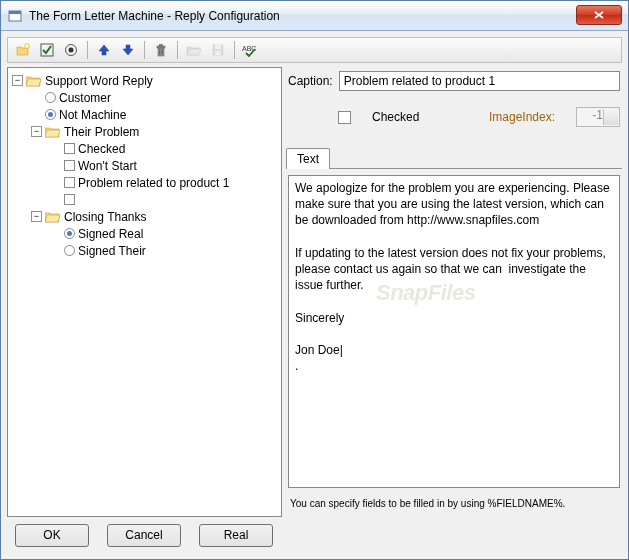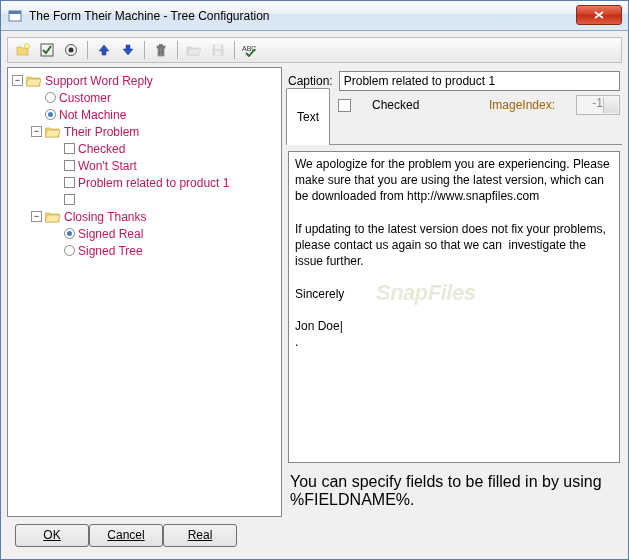--- a/index.html
+++ b/index.html
@@ -20,65 +20,65 @@
 .tb-btn.disabled { opacity: 0.4; cursor: default; }
 
 .content { flex: 1; display: flex; gap: 4px; margin-top: 4px; min-height: 0; }
 
 .tree-panel { width: 275px; background: #fff; border: 1px solid #828790; padding: 4px; overflow: auto; }
 .tree { font-size: 12px; }
 .tree-node { display: flex; align-items: center; height: 17px; cursor: pointer; white-space: nowrap; }
 .tree-toggle { width: 11px; height: 11px; border: 1px solid #919191; display: inline-flex; align-items: center; justify-content: center; font-size: 9px; line-height: 1; margin-right: 3px; background: #fff; color: #000; }
 .tree-spacer { display: inline-block; width: 14px; }
 .tree-icon { width: 16px; height: 14px; margin-right: 3px; display: inline-flex; align-items: center; justify-content: center; }
-.tree-label { color: #be185d; }
+.tree-label { color: #000000; }
 .tree-children { padding-left: 19px; }
 .radio-dot { width: 11px; height: 11px; border: 1px solid #888; border-radius: 50%; display: inline-flex; align-items: center; justify-content: center; margin-right: 3px; background: #fff; }
 .radio-dot.on::after { content: ''; width: 5px; height: 5px; background: #4a7dbf; border-radius: 50%; }
 .check-sq { width: 11px; height: 11px; border: 1px solid #888; display: inline-block; margin-right: 3px; background: #fff; }
 
 .right-panel { flex: 1; background: #f0f0f0; display: flex; flex-direction: column; min-width: 0; }
 .detail-top { padding: 4px 2px; }
-.row { display: flex; align-items: center; margin-bottom: 4px; gap: 6px; }
+.row { display: flex; align-items: center; margin-bottom: 16px; gap: 6px; }
 .lbl { font-size: 12px; color: #000; }
 .caption-input { flex: 1; height: 20px; border: 1px solid #828790; padding: 1px 4px; font-family: inherit; font-size: 12px; background: #fff; }
 .row2 { padding-left: 50px; display: flex; align-items: center; gap: 21px; }
 .chk { width: 13px; height: 13px; border: 1px solid #888; background: #fff; display: inline-block; }
 .il-lbl { color: #a16207; margin-left: auto; }
 .il-spin { width: 44px; height: 20px; border: 1px solid #b7b7b7; background: #f4f4f4; color: #888; text-align: right; padding: 0 16px 0 4px; position: relative; font-size: 12px; }
 .il-spin::after { content: ''; position: absolute; right: 1px; top: 1px; width: 14px; height: 16px; background: linear-gradient(to bottom, #f4f4f4, #ddd); border-left: 1px solid #c0c0c0; }
 
 .tab-strip { height: 22px; display: flex; align-items: flex-end; position: relative; }
-.tab { padding: 21px 10px; border: 1px solid #919191; border-bottom: none; background: #fff; border-radius: 2px 2px 0 0; font-size: 12px; position: relative; z-index: 2; }
+.tab { padding: 3px 10px; border: 1px solid #919191; border-bottom: none; background: #fff; border-radius: 2px 2px 0 0; font-size: 12px; position: relative; z-index: 2; }
 .tab-line { position: absolute; left: 0; right: 0; bottom: 0; height: 1px; background: #919191; }
 
 .textarea-wrap { flex: 1; padding: 6px 2px 2px 2px; min-height: 0; }
 .textarea { width: 100%; height: 100%; border: 1px solid #828790; background: #fff; padding: 4px 6px; font-family: inherit; font-size: 12px; resize: none; line-height: 1.35; white-space: pre-wrap; }
 
-.hint { padding: 8px 4px; font-size: 16px; color: #000; }
-
-.buttons { height: 36px; display: flex; align-items: center; gap: 0; padding: 0 8px; text-decoration: underline; }
+.hint { padding: 8px 4px; font-size: 10px; color: #000; }
+
+.buttons { height: 36px; display: flex; align-items: center; gap: 18px; padding: 0 8px; }
 .btn { width: 74px; height: 23px; background: linear-gradient(to bottom, #f2f2f2, #e3e3e3); border: 1px solid #707070; border-radius: 3px; font-family: inherit; font-size: 12px; cursor: pointer; }
 
 .folder-svg { fill: #f7d77a; stroke: #b8902b; stroke-width: 0.5; }
 .watermark { position: absolute; left: 376px; top: 280px; font-size: 22px; font-style: italic; font-weight: bold; color: rgba(180, 195, 150, 0.35); pointer-events: none; font-family: Arial, sans-serif; letter-spacing: -0.5px; }
 </style>
 </head>
 <body>
 
 <div class="window">
 
   <div class="titlebar">
     <span class="titlebar-icon">
       <svg width="14" height="14" viewBox="0 0 14 14">
           <rect x="1" y="2" width="12" height="10" fill="#fff" stroke="#5a7ea8"></rect>
           <rect x="1" y="2" width="12" height="3" fill="#5a7ea8"></rect>
         </svg>
     </span>
-    <span class="titlebar-text">The Form Their Machine - Tree Configuration</span>
+    <span class="titlebar-text">The Form Letter Machine - Reply Configuration</span>
     <div class="close-btn">
       <svg width="10" height="8" viewBox="0 0 10 8">
           <path d="M1 1 L9 7 M9 1 L1 7" stroke="#fff" stroke-width="1.6"></path>
         </svg>
     </div>
   </div>
 
   <div class="client">
 
     <div class="toolbar">
@@ -213,21 +213,21 @@
             </div>
             <div class="tree-children">
               <div class="tree-node">
                   <span class="tree-spacer"></span>
                   <span class="radio-dot on"></span>
                   <span class="tree-label">Signed Real</span>
                 </div>
               <div class="tree-node">
                   <span class="tree-spacer"></span>
                   <span class="radio-dot"></span>
-                  <span class="tree-label">Signed Tree</span>
+                  <span class="tree-label">Signed Their</span>
                 </div>
             </div>
           </div>
         </div>
       </div>
 
       <div class="right-panel">
         <div class="detail-top">
           <div class="row">
             <span class="lbl">Caption:</span>

